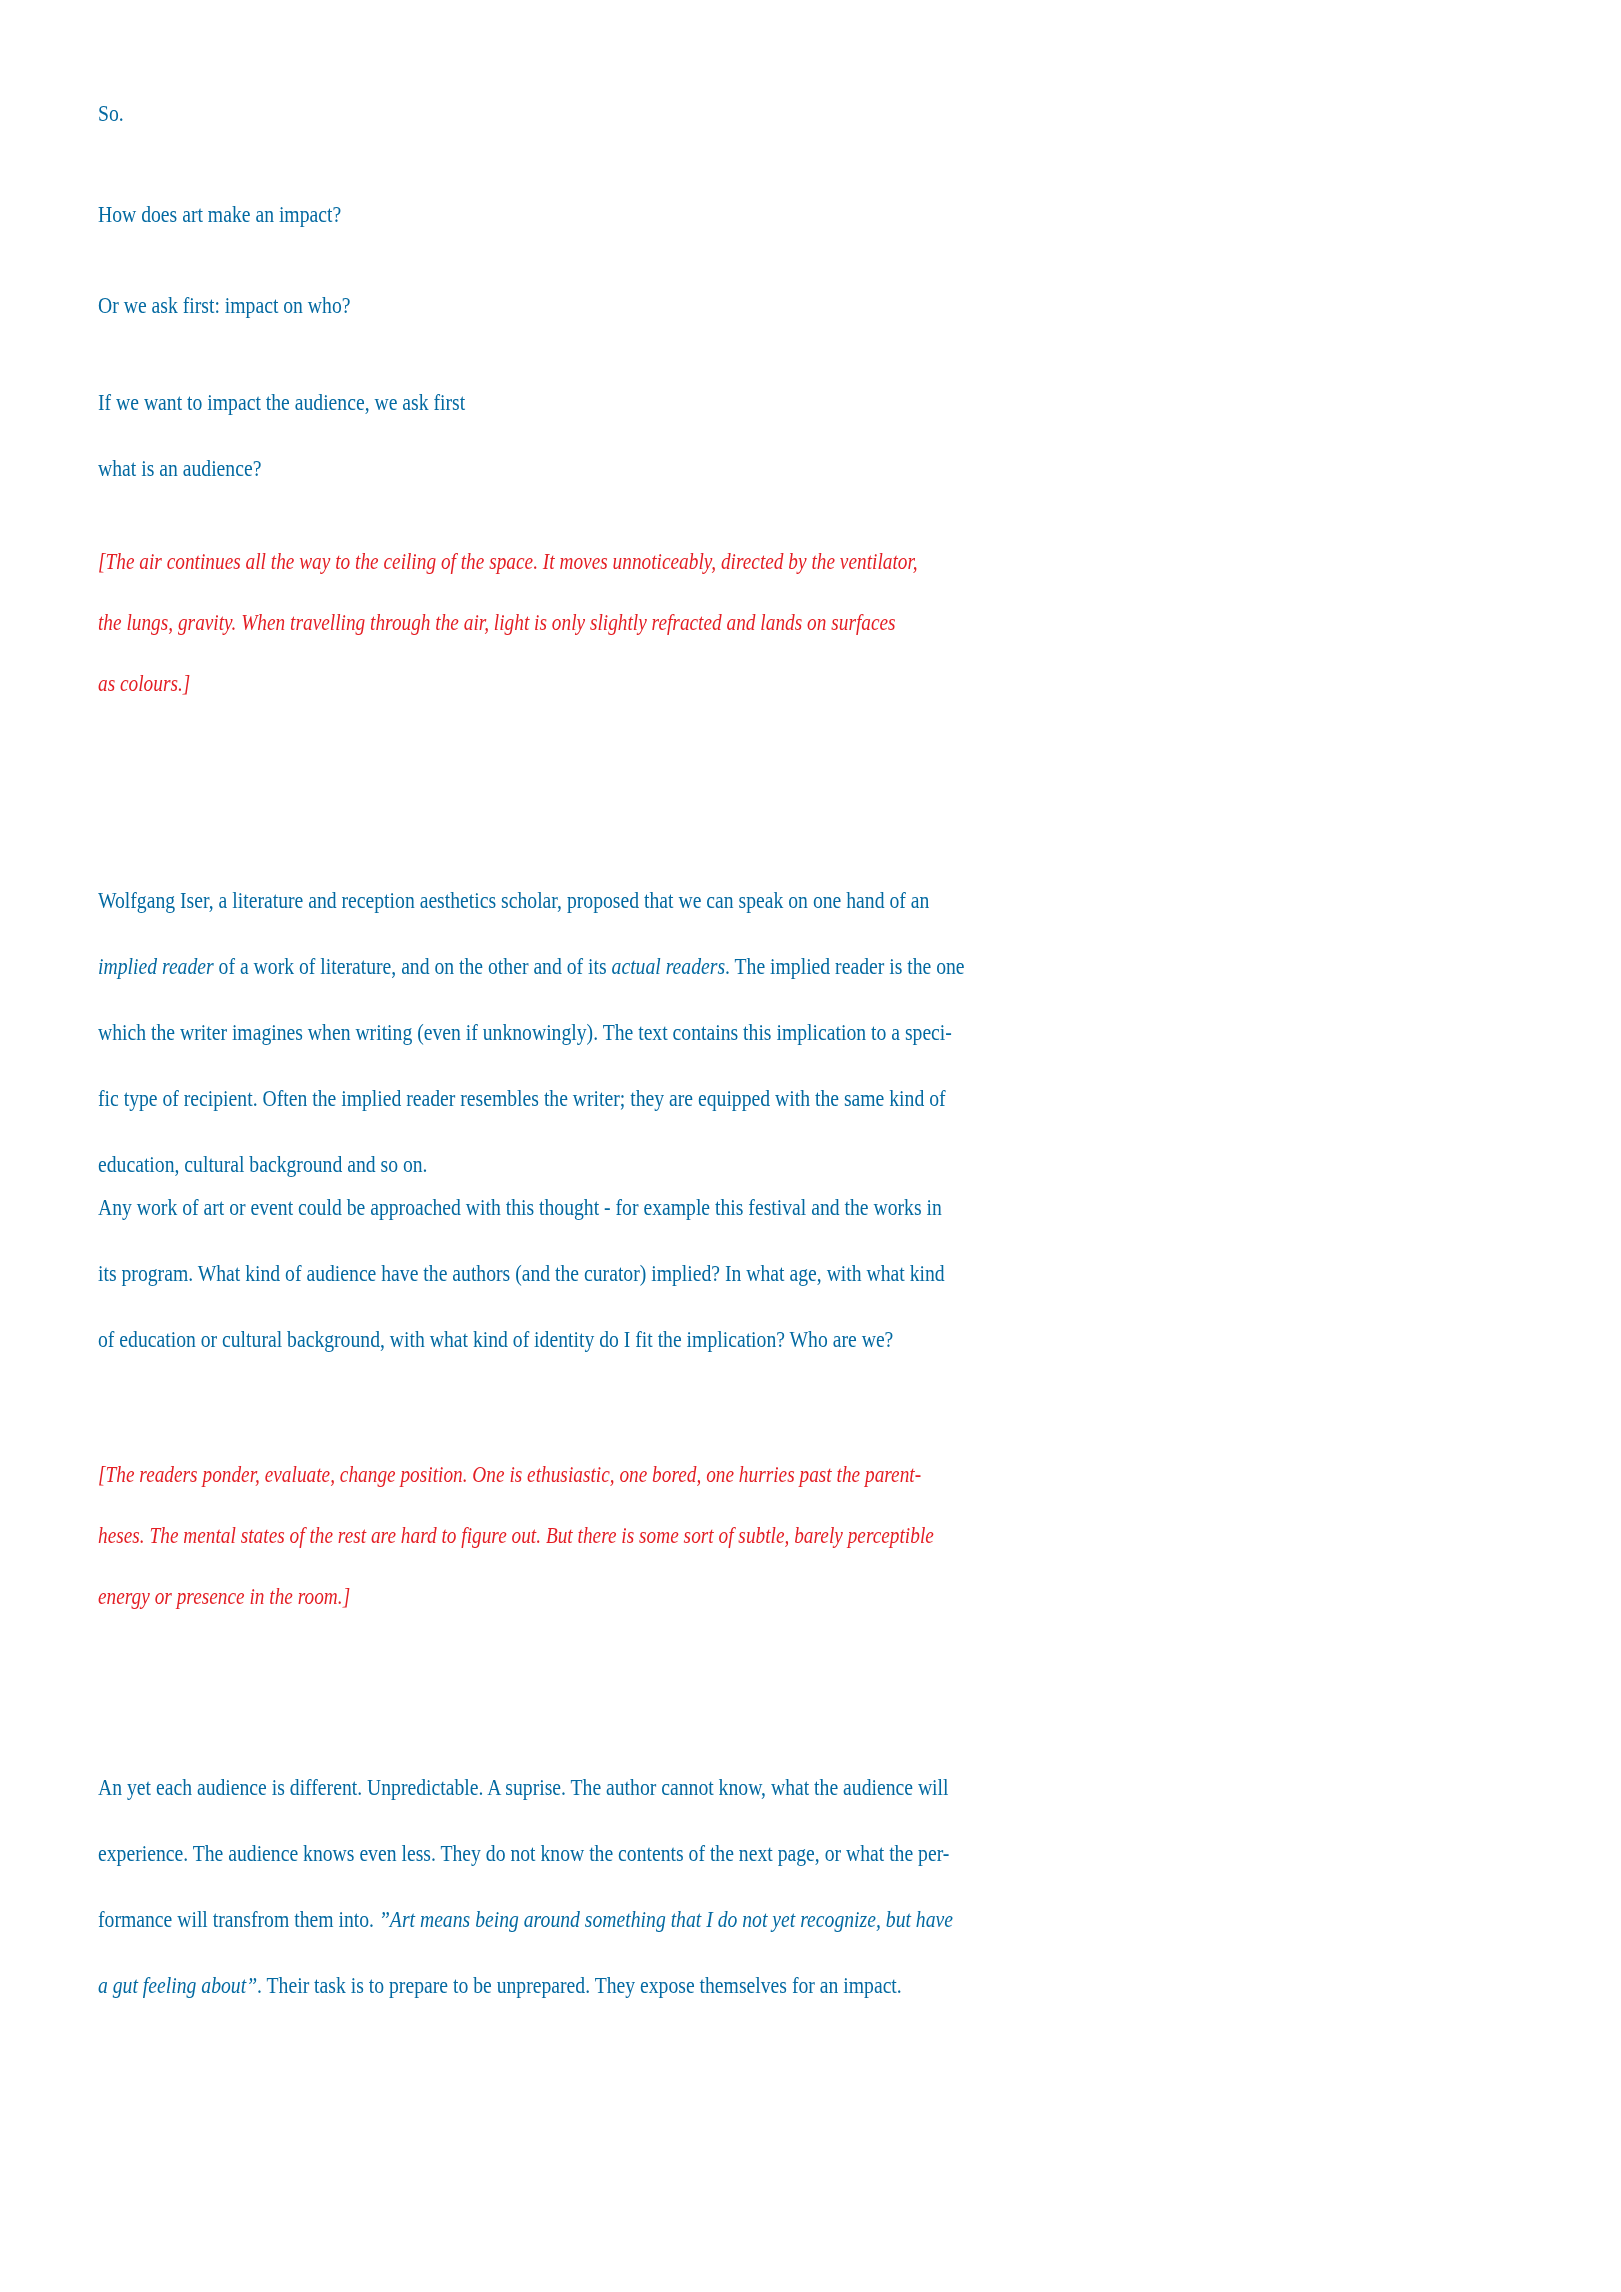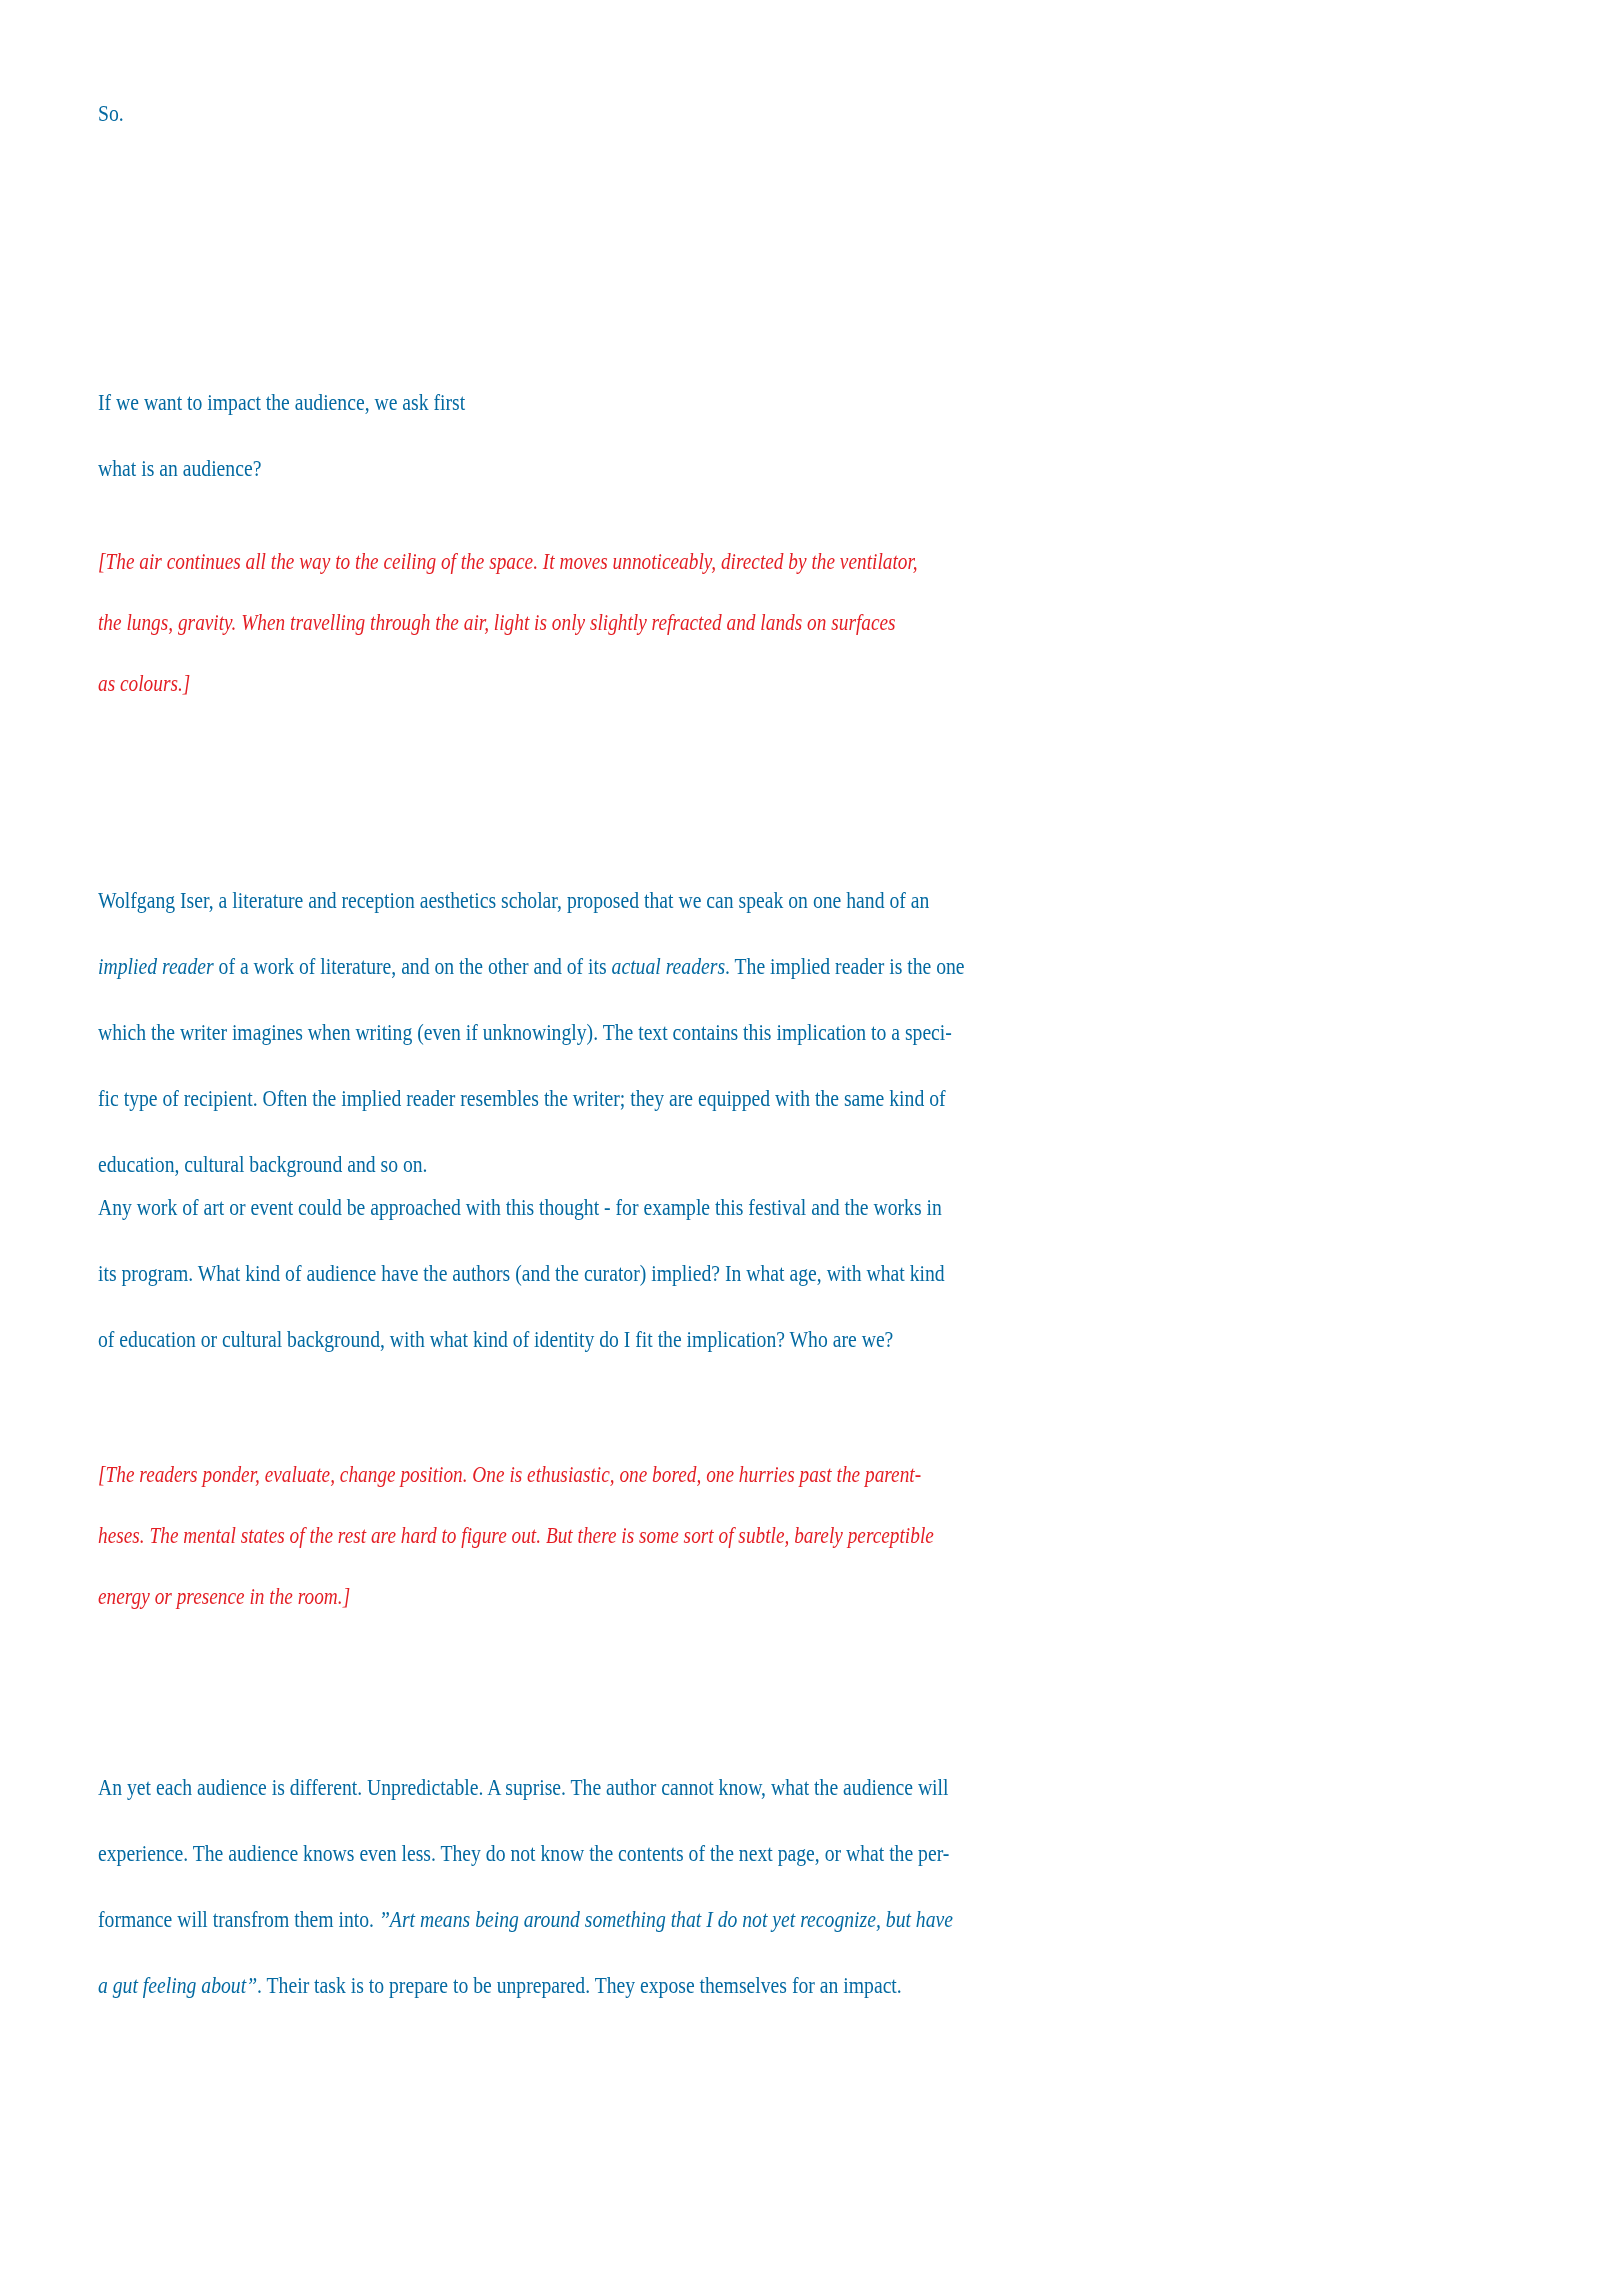--- a/index.html
+++ b/index.html
@@ -46,20 +46,26 @@
   .p9  { top: 1754px; }
   .p10 { top: 2004px; }
 </style>
 </head>
 <body>
 
 <div class="page" style="background: rgb(255, 255, 255);">
     <div class="para body p1">
       <div class="line"><span>So.</span></div>
     </div>
+    <div class="para body p2">
+      <div class="line"><span>How does art make an impact?</span></div>
+    </div>
+    <div class="para body p3">
+      <div class="line"><span>Or we ask first: impact on who?</span></div>
+    </div>
     <div class="para body p4">
       <div class="line"><span>If we want to impact the audience, we ask first</span></div>
       <div class="line"><span>what is an audience?</span></div>
     </div>
     <div class="para stage p5">
       <div class="line"><span>[The air continues all the way to the ceiling of the space. It moves unnoticeably, directed by the ventilator,</span></div>
       <div class="line"><span>the lungs, gravity. When travelling through the air, light is only slightly refracted and lands on surfaces</span></div>
       <div class="line"><span>as colours.]</span></div>
     </div>
     <div class="para body p6">

